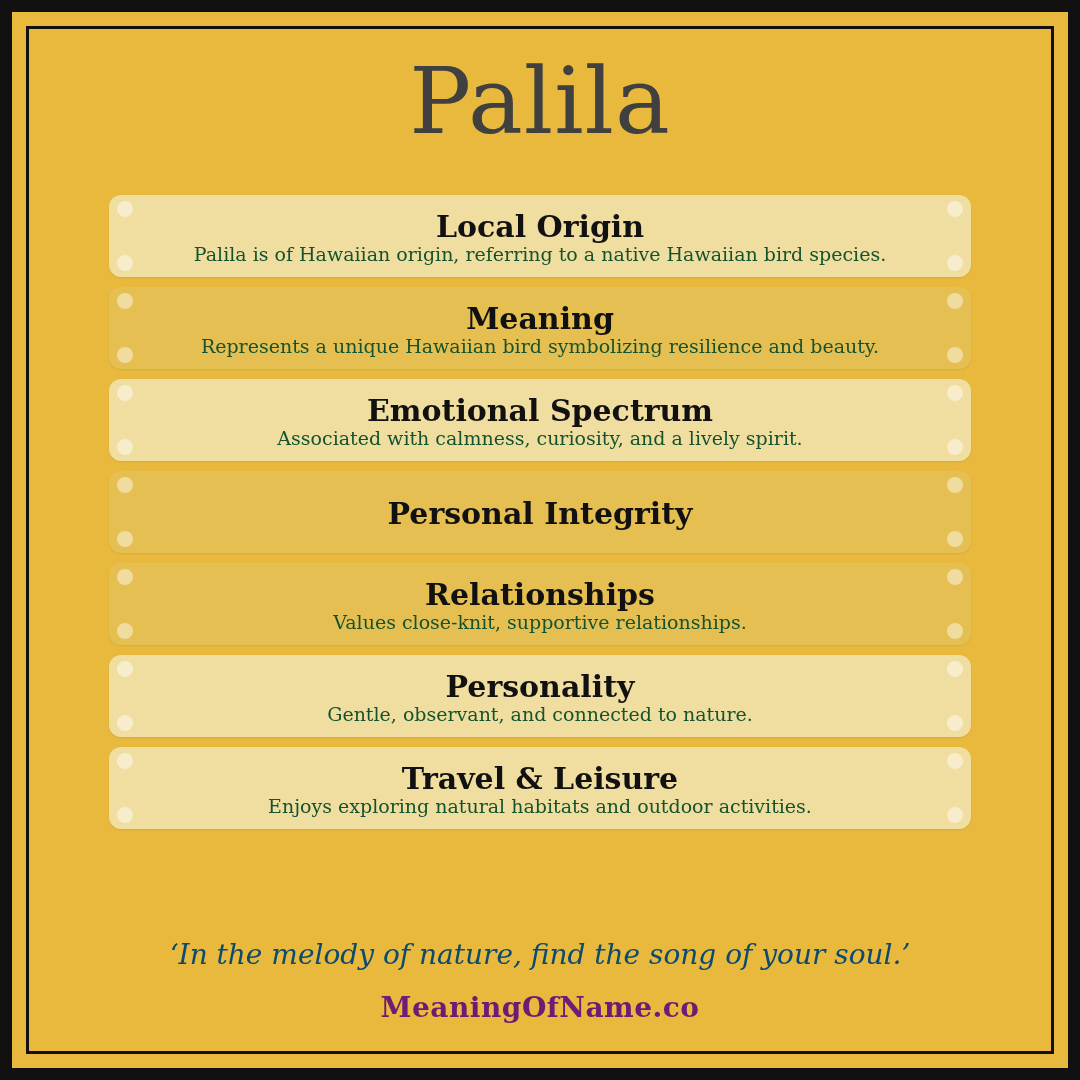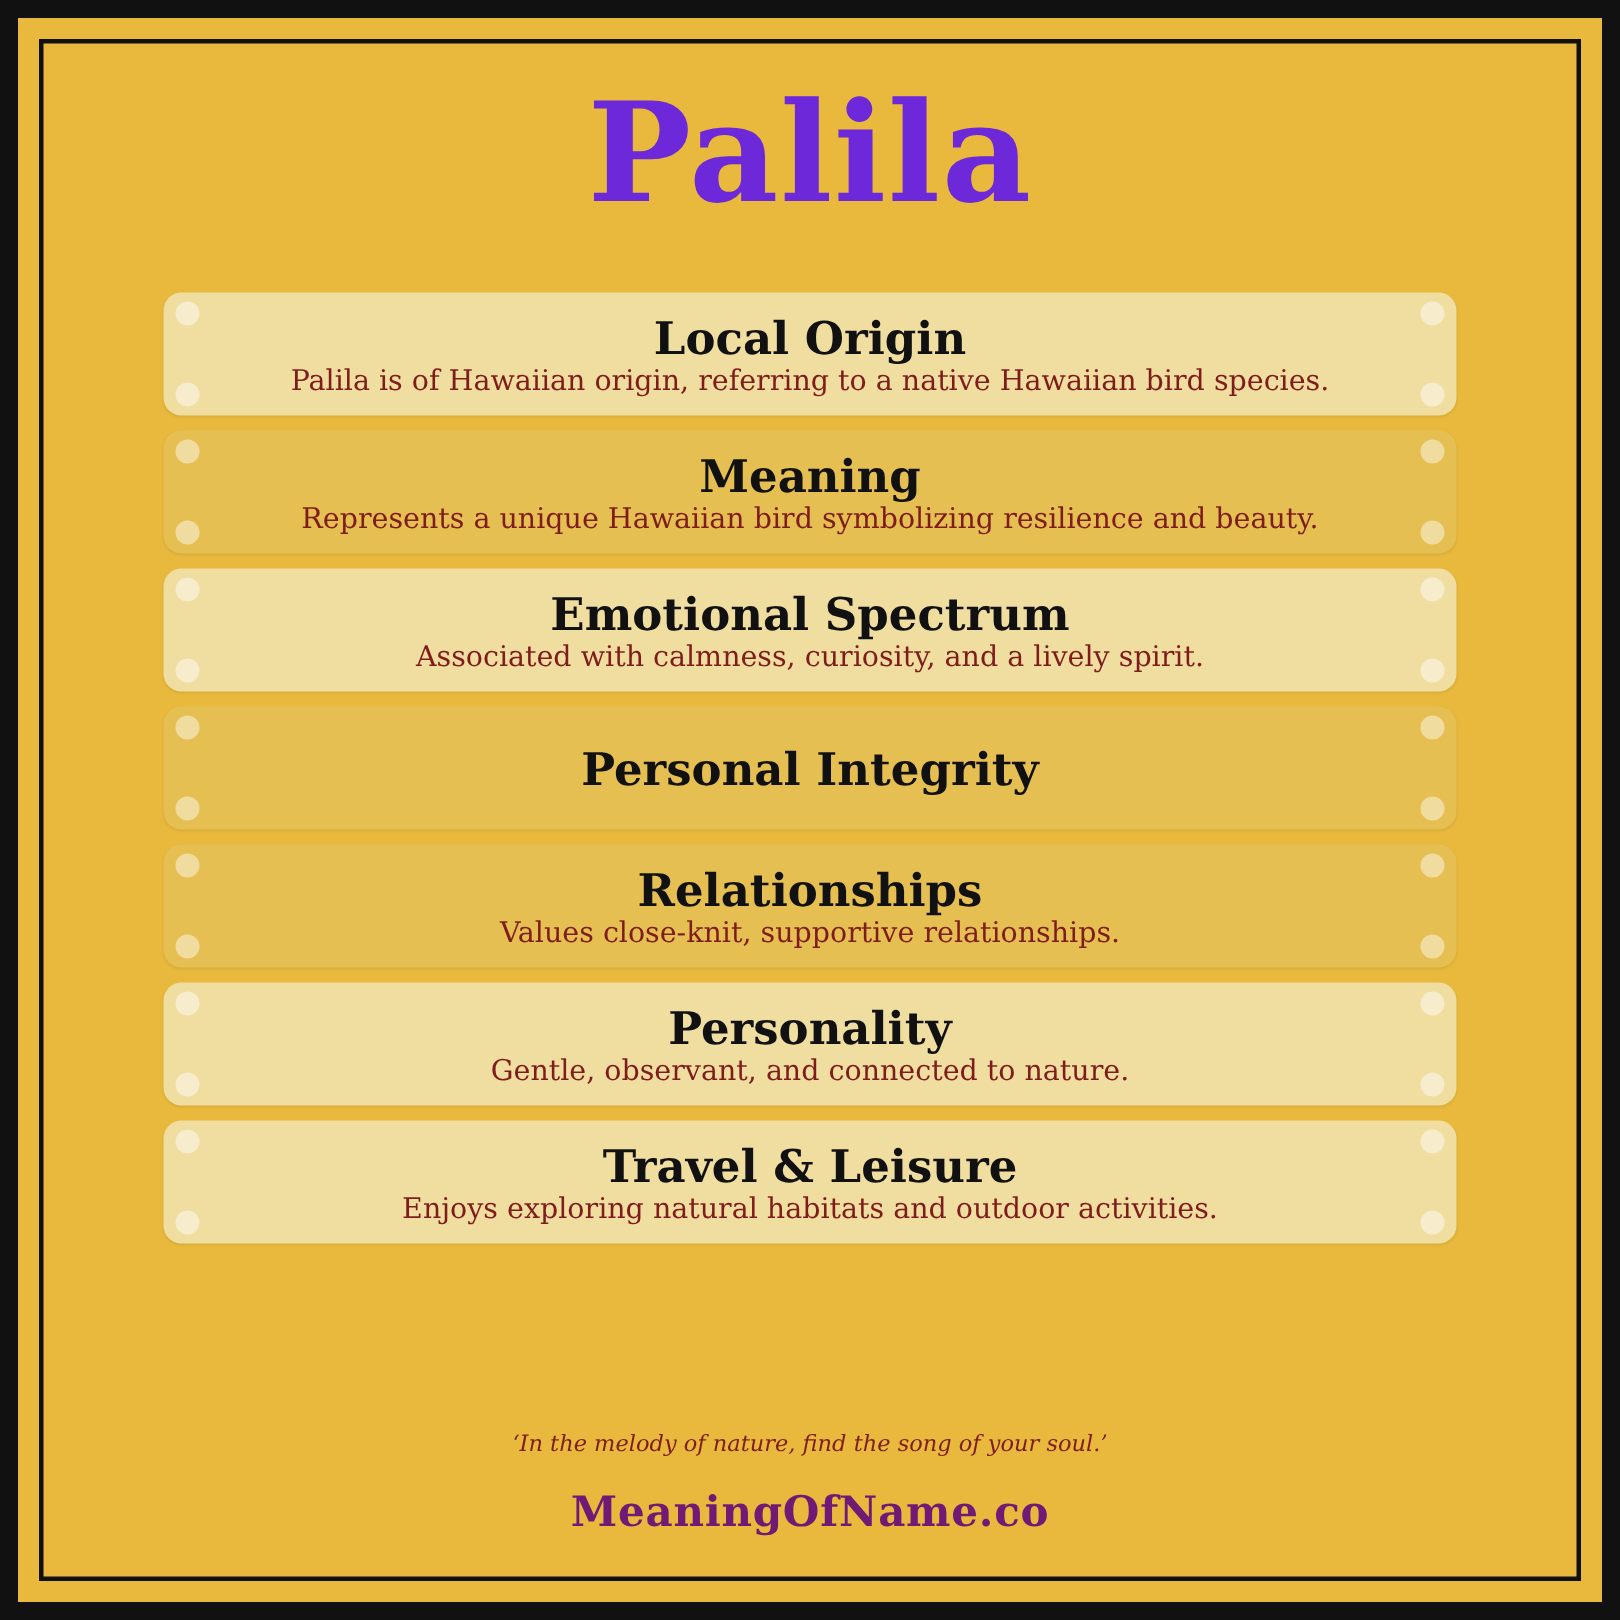--- a/index.html
+++ b/index.html
@@ -42,22 +42,22 @@
     bottom: 18px;
     box-sizing: border-box;
     display: flex;
     flex-direction: column;
     align-items: center;
   }
 
   #title {
     margin-top: 24px;
     font-size: 92px;
-    font-weight: bold;
-    color: #6d28d9;
+    font-weight: normal;
+    color: #404040;
     letter-spacing: 1px;
     line-height: 1.05;
     text-align: right;
   }
 
   #sections {
     margin-top: 44px;
     width: 862px;
     display: flex;
     flex-direction: column;
@@ -100,37 +100,37 @@
     font-size: 30px;
     font-weight: bold;
     color: #111111;
     line-height: 1.0;
     text-align: center;
     margin-bottom: 2px;
   }
   .card-desc {
     position: relative;
     font-size: 19px;
-    color: #7f1d1d;
+    color: #14532d;
     text-align: center;
     line-height: 1.15;
   }
 
   #footer {
     margin-top: auto;
     margin-bottom: 26px;
     width: 100%;
     display: flex;
     flex-direction: column;
     align-items: center;
   }
   #quote {
-    font-size: 15px;
+    font-size: 28px;
     font-style: italic;
-    color: #7f1d1d;
+    color: #0c4a6e;
     text-align: center;
   }
   #brand {
     margin-top: 20px;
     font-size: 28px;
     font-weight: bold;
     color: #701a75;
     text-align: center;
     letter-spacing: 0.5px;
   }

